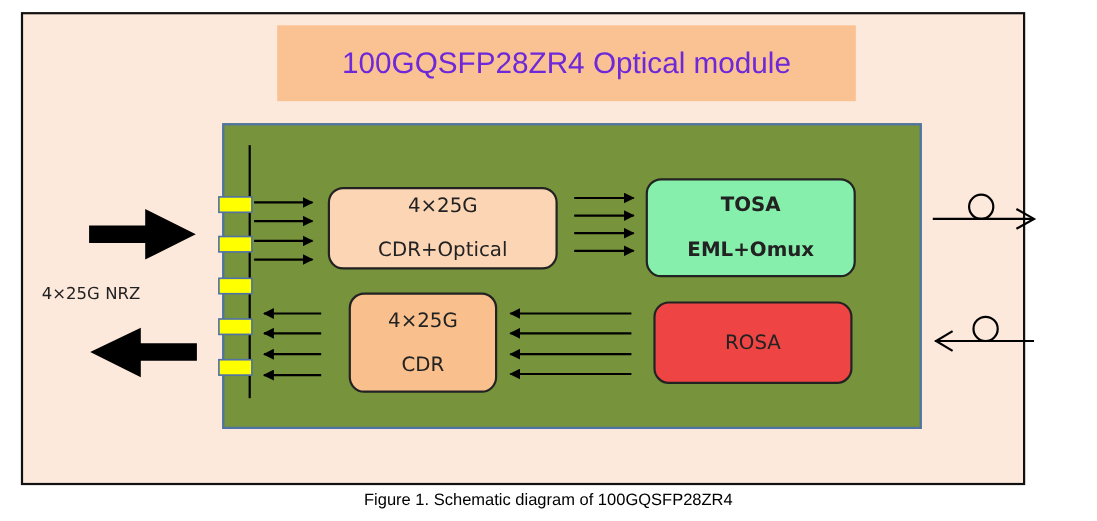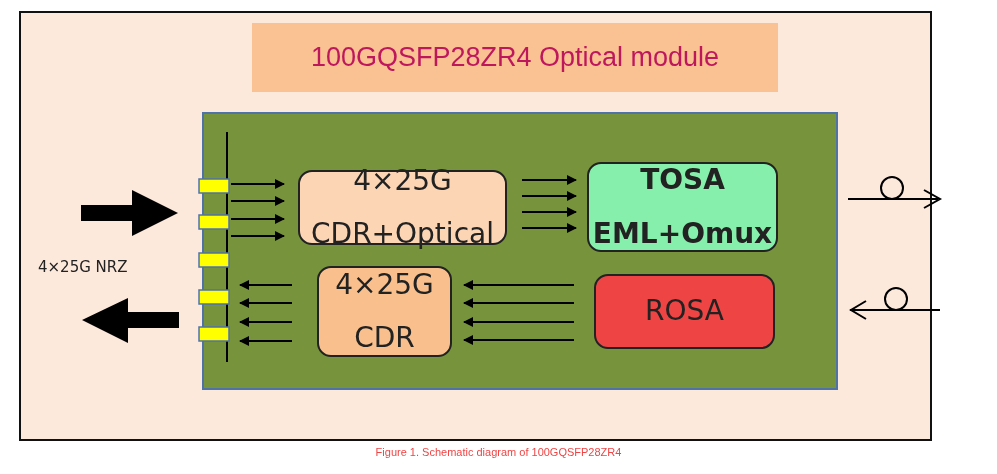--- a/index.html
+++ b/index.html
@@ -1,26 +1,26 @@
 <!DOCTYPE html>
 <html><head>
 <meta charset="utf-8">
 <style>
   html, body { margin:0; padding:0; background:#ffffff; }
   body { width:997px; height:474px; position:relative; overflow:hidden; font-family:"Liberation Sans", sans-serif; }
   .frame { position:absolute; left:19px; top:11px; width:909px; height:426px; background:#fde9dc; border:2px solid #111; }
-  .title-box { position:absolute; left:252px; top:23px; width:526px; height:69px; background:#fac192; display:flex; align-items:center; justify-content:center; font-size:27px; color:#be185d; }
+  .title-box { position:absolute; left:252px; top:23px; width:526px; height:69px; background:#fac192; display:flex; align-items:center; justify-content:center; font-size:27px; color:#6d28d9; }
   .board { position:absolute; left:202px; top:112px; width:632px; height:274px; background:#77933c; border:2px solid #4f73a6; }
-  .block { position:absolute; border:2px solid #222; border-radius:14px; display:flex; flex-direction:column; align-items:center; justify-content:center; font-family:"DejaVu Sans", sans-serif; font-size:28px; color:#222; line-height:1.3;gap:17px; }
+  .block { position:absolute; border:2px solid #222; border-radius:14px; display:flex; flex-direction:column; align-items:center; justify-content:center; font-family:"DejaVu Sans", sans-serif; font-size:18px; color:#222; line-height:1.3;gap:17px; }
   .cdr-driver { left:298px; top:170px; width:205px; height:71px; background:#fcd5b5; }
   .cdr { left:317px; top:266px; width:131px; height:87px; background:#f9c08e; }
   .tosa { left:587px; top:162px; width:187px; height:86px; background:#86efac;font-weight:bold; }
   .rosa { left:594px; top:274px; width:177px; height:71px; background:#ef4444; }
   .nrz-label { position:absolute; left:38px; top:258px; font-family:"DejaVu Sans", sans-serif; font-size:15px; color:#222; }
-  .caption { position:absolute; left:0; width:997px; top:446px; text-align:center; font-size:11px; color:#ef4444; }
+  .caption { position:absolute; left:0; width:997px; top:446px; text-align:center; font-size:15px; color:#000000; }
   svg.overlay { position:absolute; left:0; top:0; }
 </style>
 </head>
 <body>
 
 <div class="frame"></div>
 <div class="title-box">100GQSFP28ZR4 Optical module</div>
 <div class="board"></div>
 
 <svg class="overlay" width="997" height="474">

